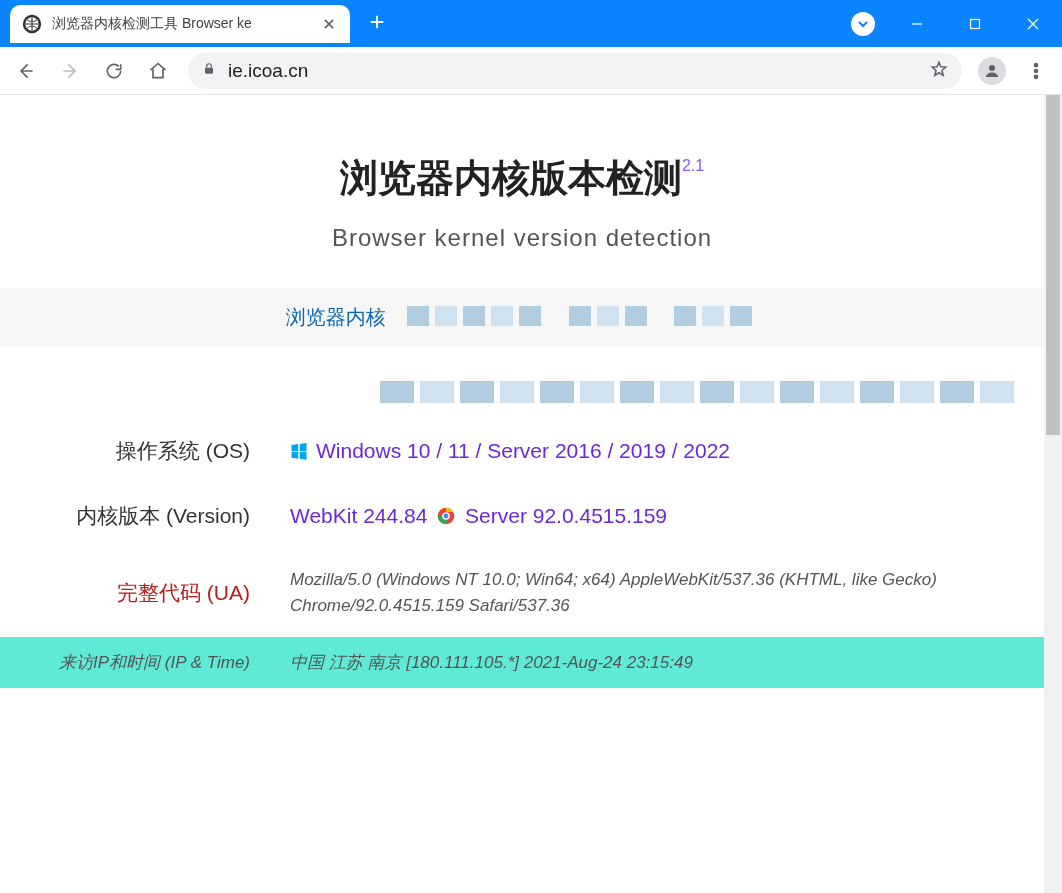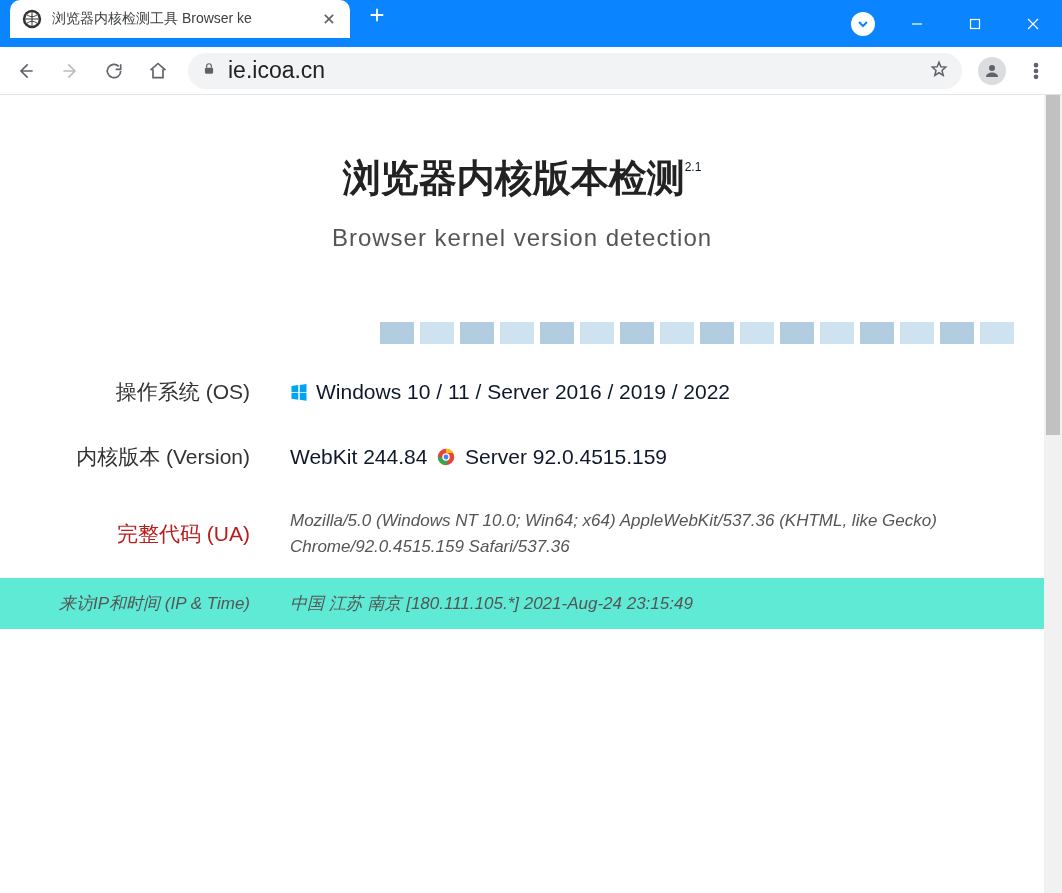--- a/index.html
+++ b/index.html
@@ -5,59 +5,59 @@
   * { box-sizing: border-box; margin: 0; padding: 0; }
   html, body { width: 1062px; height: 893px; font-family: "Segoe UI", "Microsoft YaHei", Arial, sans-serif; overflow: hidden; background: #fff; }
   
   .titlebar { height: 47px; background: #0a84ff; display: flex; align-items: flex-end; position: relative; }
   .titlebar-right { position: absolute; right: 0; top: 0; height: 47px; display: flex; align-items: center; }
   .caption-btn { width: 58px; height: 47px; display: flex; align-items: center; justify-content: center; color: #fff; }
   .caption-btn svg { width: 12px; height: 12px; stroke: #fff; stroke-width: 1.2; fill: none; }
   .caption-chevron { width: 50px; display:flex; align-items:center; justify-content:center; height:47px; }
   .caption-chevron .circ { width: 24px; height: 24px; border-radius: 50%; background: #fff; display:flex; align-items:center; justify-content:center; }
   .caption-chevron .circ svg { width: 12px; height: 12px; stroke: #0a84ff; stroke-width: 2; fill: none; }
-  .tab-strip { display:flex; align-items:flex-start; height:47px; padding-left: 10px; }
+  .tab-strip { display:flex; align-items:center; height:47px; padding-left: 10px; }
   .tab { height: 38px; width: 340px; background: #fff; border-radius: 10px 10px 0 0; display:flex; align-items:center; padding: 0 12px 0 12px; gap: 10px; color: #3c4043; font-size: 14px; position: relative; }
   .tab .favicon { width: 20px; height: 20px; flex: 0 0 20px; }
   .tab .tab-title { flex: 1 1 auto; white-space: nowrap; overflow: hidden; text-overflow: clip; }
   .tab .close { flex: 0 0 18px; display:flex; align-items:center; justify-content:center; color:#5f6368; }
   .tab .close svg { width: 10px; height: 10px; stroke: #5f6368; stroke-width: 2; }
   .newtab { width: 30px; height: 30px; display:flex; align-items:center; justify-content:center; margin-left: 12px; margin-bottom: 4px; }
   .newtab svg { width: 18px; height: 18px; stroke: #fff; stroke-width: 2; }
   
   .toolbar { height: 48px; background: #fff; display:flex; align-items:center; padding: 0 6px 0 6px; gap: 4px; border-bottom: 1px solid #e4e4e4; }
   .tbtn { width: 40px; height: 40px; display:flex; align-items:center; justify-content:center; border-radius: 50%; color:#5f6368; }
   .tbtn svg { width: 20px; height: 20px; stroke: #5f6368; stroke-width: 2; fill: none; }
   .tbtn.disabled svg { stroke: #bdbdbd; }
   .omnibox { flex: 1 1 auto; height: 36px; background: #f1f3f4; border-radius: 18px; display:flex; align-items:center; padding: 0 14px; gap: 12px; margin: 0 6px; }
   .omnibox .lock svg { width: 14px; height: 14px; fill: #5f6368; }
-  .omnibox .url { flex: 1; font-size: 23px; color: #202124; }
+  .omnibox .url { flex: 1; font-size: 19px; color: #202124; }
   .omnibox .star svg { width: 18px; height: 18px; stroke: #5f6368; stroke-width: 2; fill: none; }
   .avatar { width: 28px; height: 28px; border-radius: 50%; background: #dadce0; display:flex; align-items:center; justify-content:center; margin: 0 6px; }
   .avatar svg { width: 18px; height: 18px; fill: #5f6368; }
   
   .viewport { height: 798px; position: relative; background: #fff; }
   .scroll-track { position: absolute; right: 0; top: 0; width: 18px; height: 100%; background: #f1f1f1; }
   .scroll-thumb { position: absolute; left: 2px; width: 14px; top: 0; height: 340px; background: #c1c1c1; border-radius: 0; }
   .page { margin-right: 18px; }
   .page-header { text-align: center; padding: 58px 20px 36px 20px; }
   .page-title { font-size: 38px; font-weight: 700; color: #222; display:inline-block; position: relative; }
-  .page-title sup { font-size: 12px; font-weight: 400; color: #0f172a; vertical-align: super; position: relative; top: -6px; }
+  .page-title sup { font-size: 16px; font-weight: 400; color: #8b5cf6; vertical-align: super; position: relative; top: -6px; }
   .page-subtitle { margin-top: 20px; font-size: 24px; color: #555; letter-spacing: 1px; }
   .nav-row { background: #f6f6f6; padding: 16px 20px; text-align: center; color: #0a67b2; font-size: 20px; }
   .nav-row .blur { display:inline-block; vertical-align:middle; margin-left: 16px; }
   .pix { display:inline-block; width: 22px; height: 20px; background: #b3cde0; margin-right: 6px; }
   .pix:nth-child(2n){ background:#cfe2ef; }
   .blur2 { padding: 34px 24px 12px; text-align:right; }
   .blur2 .pix { width: 34px; height: 22px; }
   .info-table { width: 100%; border-collapse: collapse; font-size: 21px; color: #333; }
   .info-table td { padding: 18px 20px; vertical-align: middle; }
   .info-table tr + tr { border-top: 1px solid transparent; }
   .info-table .label { width: 270px; text-align: right; color: #333; }
-  .info-table .value { color: #0f172a; }
+  .info-table .value { color: #6d28d9; }
   .info-table .ua-row td { font-size: 17px; font-style: italic; color: #555; line-height: 1.5; }
   .info-table .meta-row { background: #5eead4; }
   .info-table .meta-row td { font-size: 17px; font-style: italic; color: #555; padding-top: 14px; padding-bottom: 14px; }
   .win-icon { display:inline-block; width:18px; height:18px; vertical-align:-2px; margin-right:8px; }
   .chrome-icon { display:inline-block; width:18px; height:18px; vertical-align:-2px; margin: 0 4px; }
 </style>
 </head>
 <body>
 
 <div class="titlebar">
@@ -163,20 +163,26 @@
   <div class="scroll-track">
     <div class="scroll-thumb"></div>
   </div>
   <div class="page">
     <div class="page-header">
       <div class="page-title">
         <span>浏览器内核版本检测</span><sup>2.1</sup>
       </div>
       <div class="page-subtitle">Browser kernel version detection</div>
     </div>
+    <div class="nav-row">
+      <a style="color:#0a67b2; text-decoration:none;">浏览器内核</a>
+      <span class="blur"><span class="pix"></span><span class="pix"></span><span class="pix"></span><span class="pix"></span><span class="pix"></span></span>
+      <span class="blur"><span class="pix"></span><span class="pix"></span><span class="pix"></span></span>
+      <span class="blur"><span class="pix"></span><span class="pix"></span><span class="pix"></span></span>
+    </div>
     <div class="blur2">
       <span class="pix"></span><span class="pix"></span><span class="pix"></span><span class="pix"></span><span class="pix"></span><span class="pix"></span><span class="pix"></span><span class="pix"></span><span class="pix"></span><span class="pix"></span><span class="pix"></span><span class="pix"></span><span class="pix"></span><span class="pix"></span><span class="pix"></span><span class="pix"></span>
     </div>
     <table class="info-table">
       <tbody>
           <tr>
         <td class="label">操作系统 (OS)</td>
         <td class="value">
           <span class="win-icon">
             <svg viewBox="0 0 24 24">

